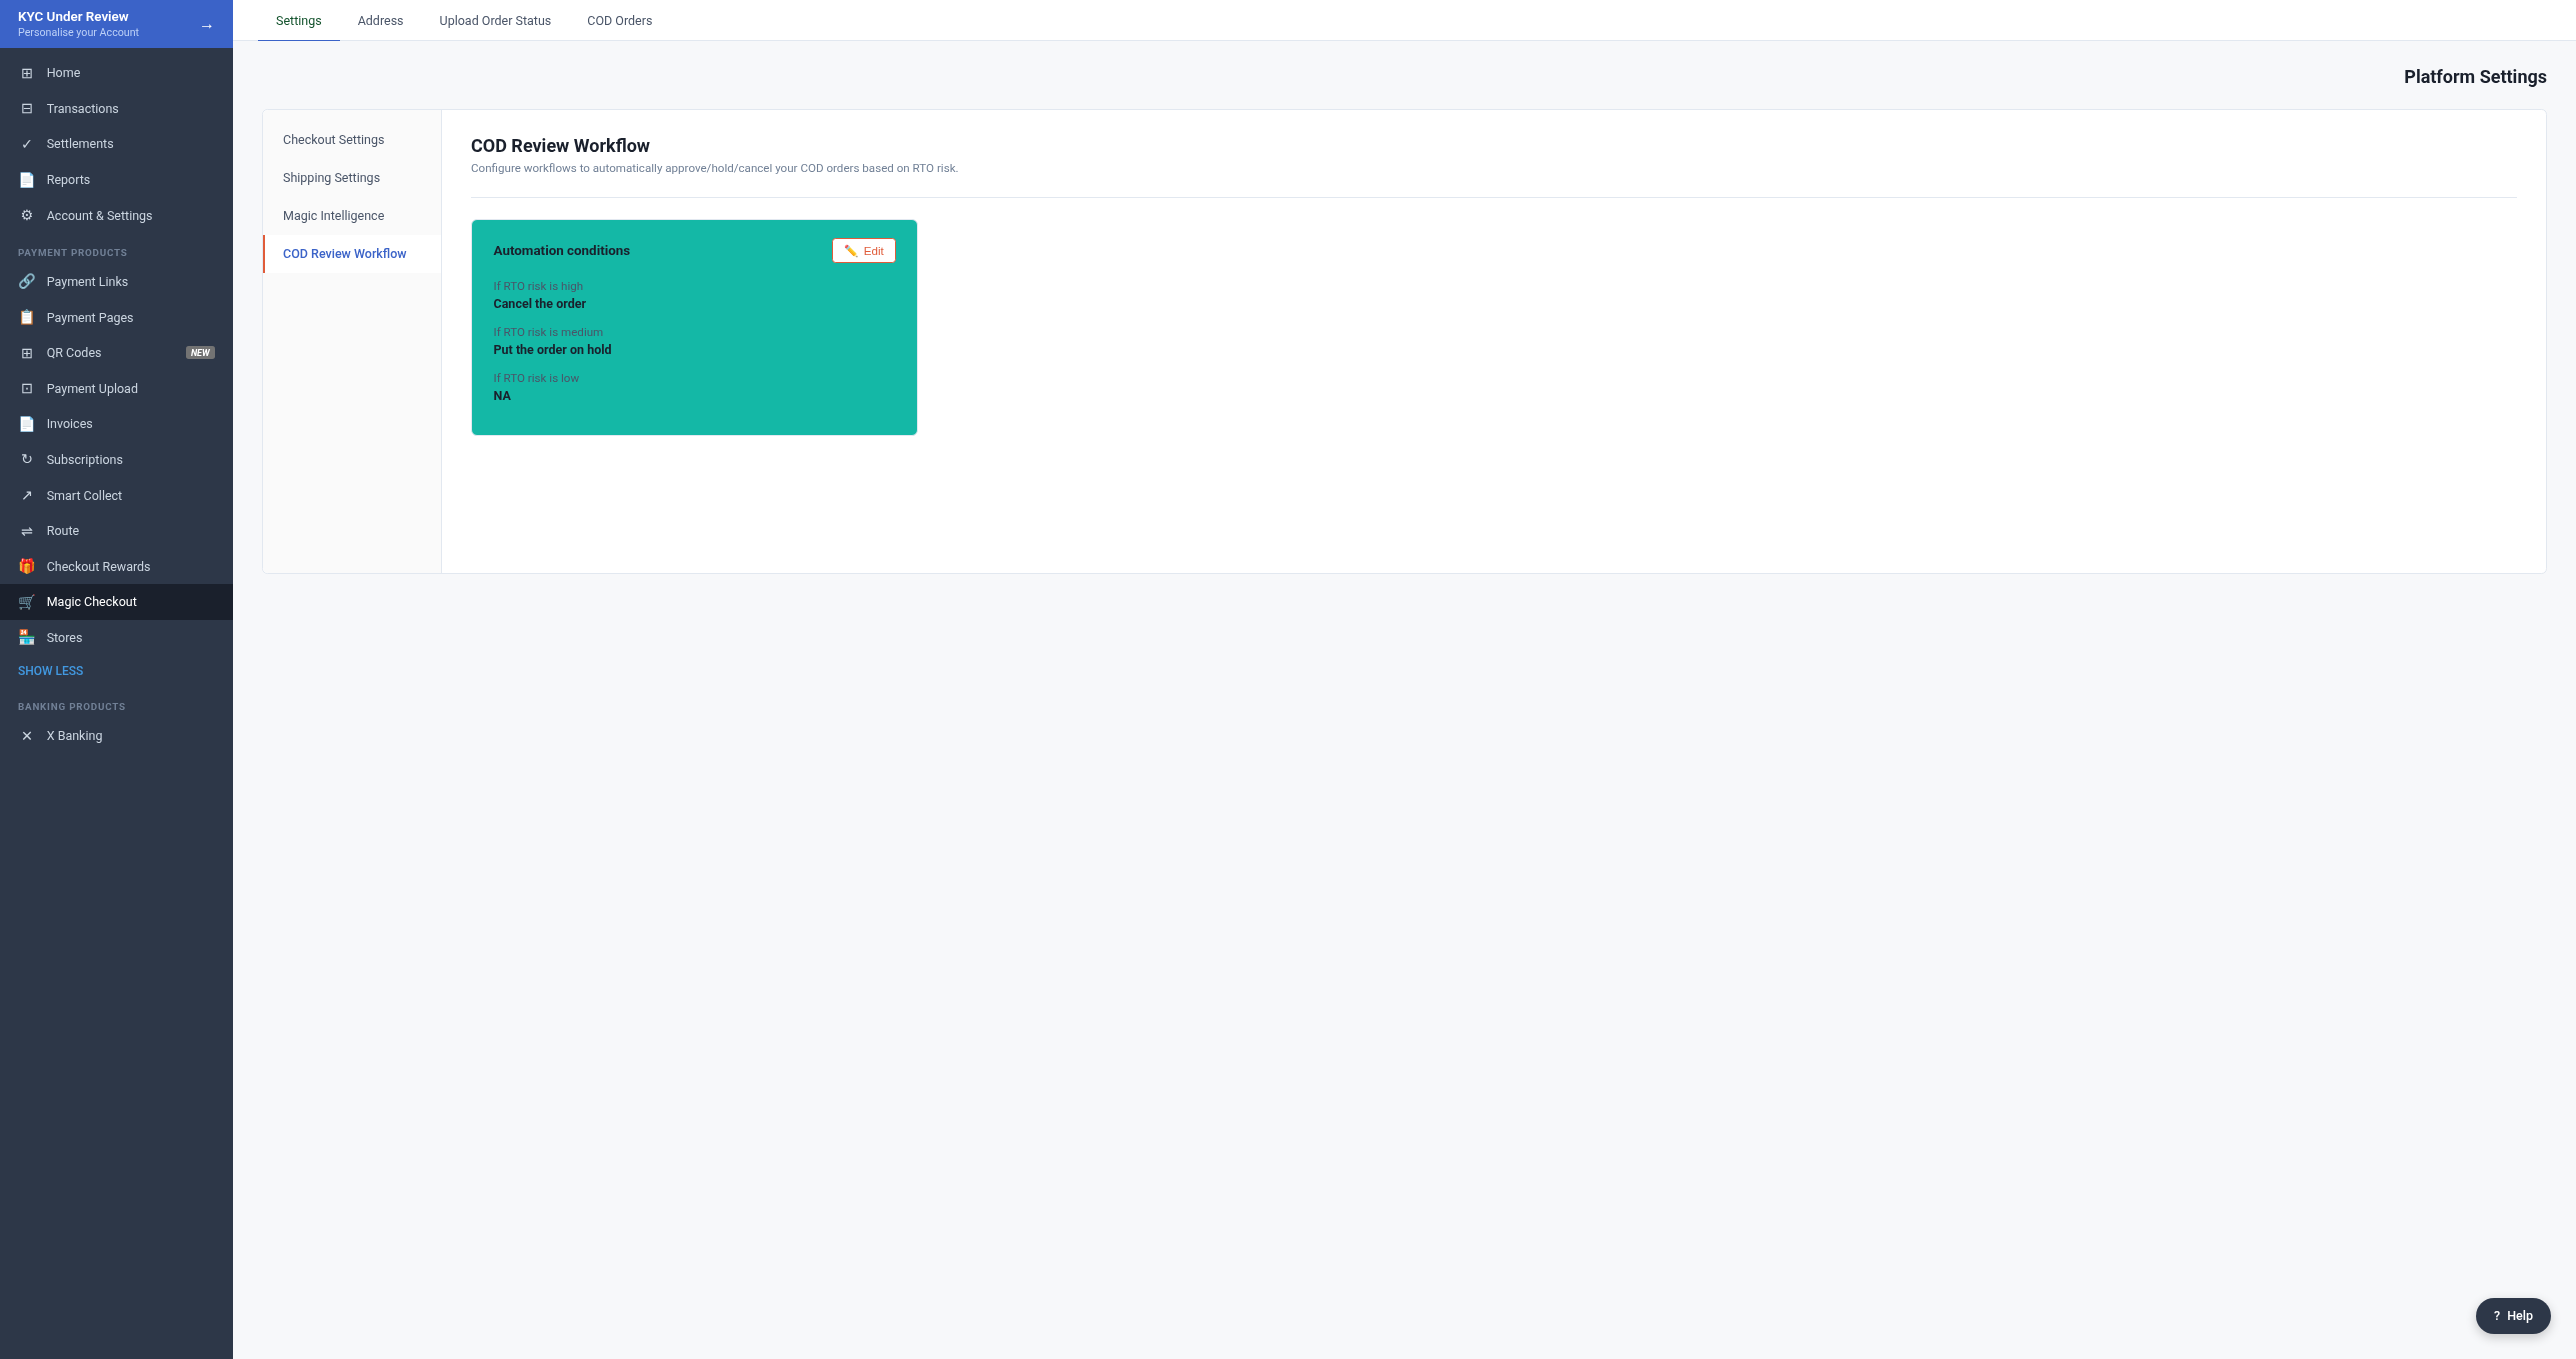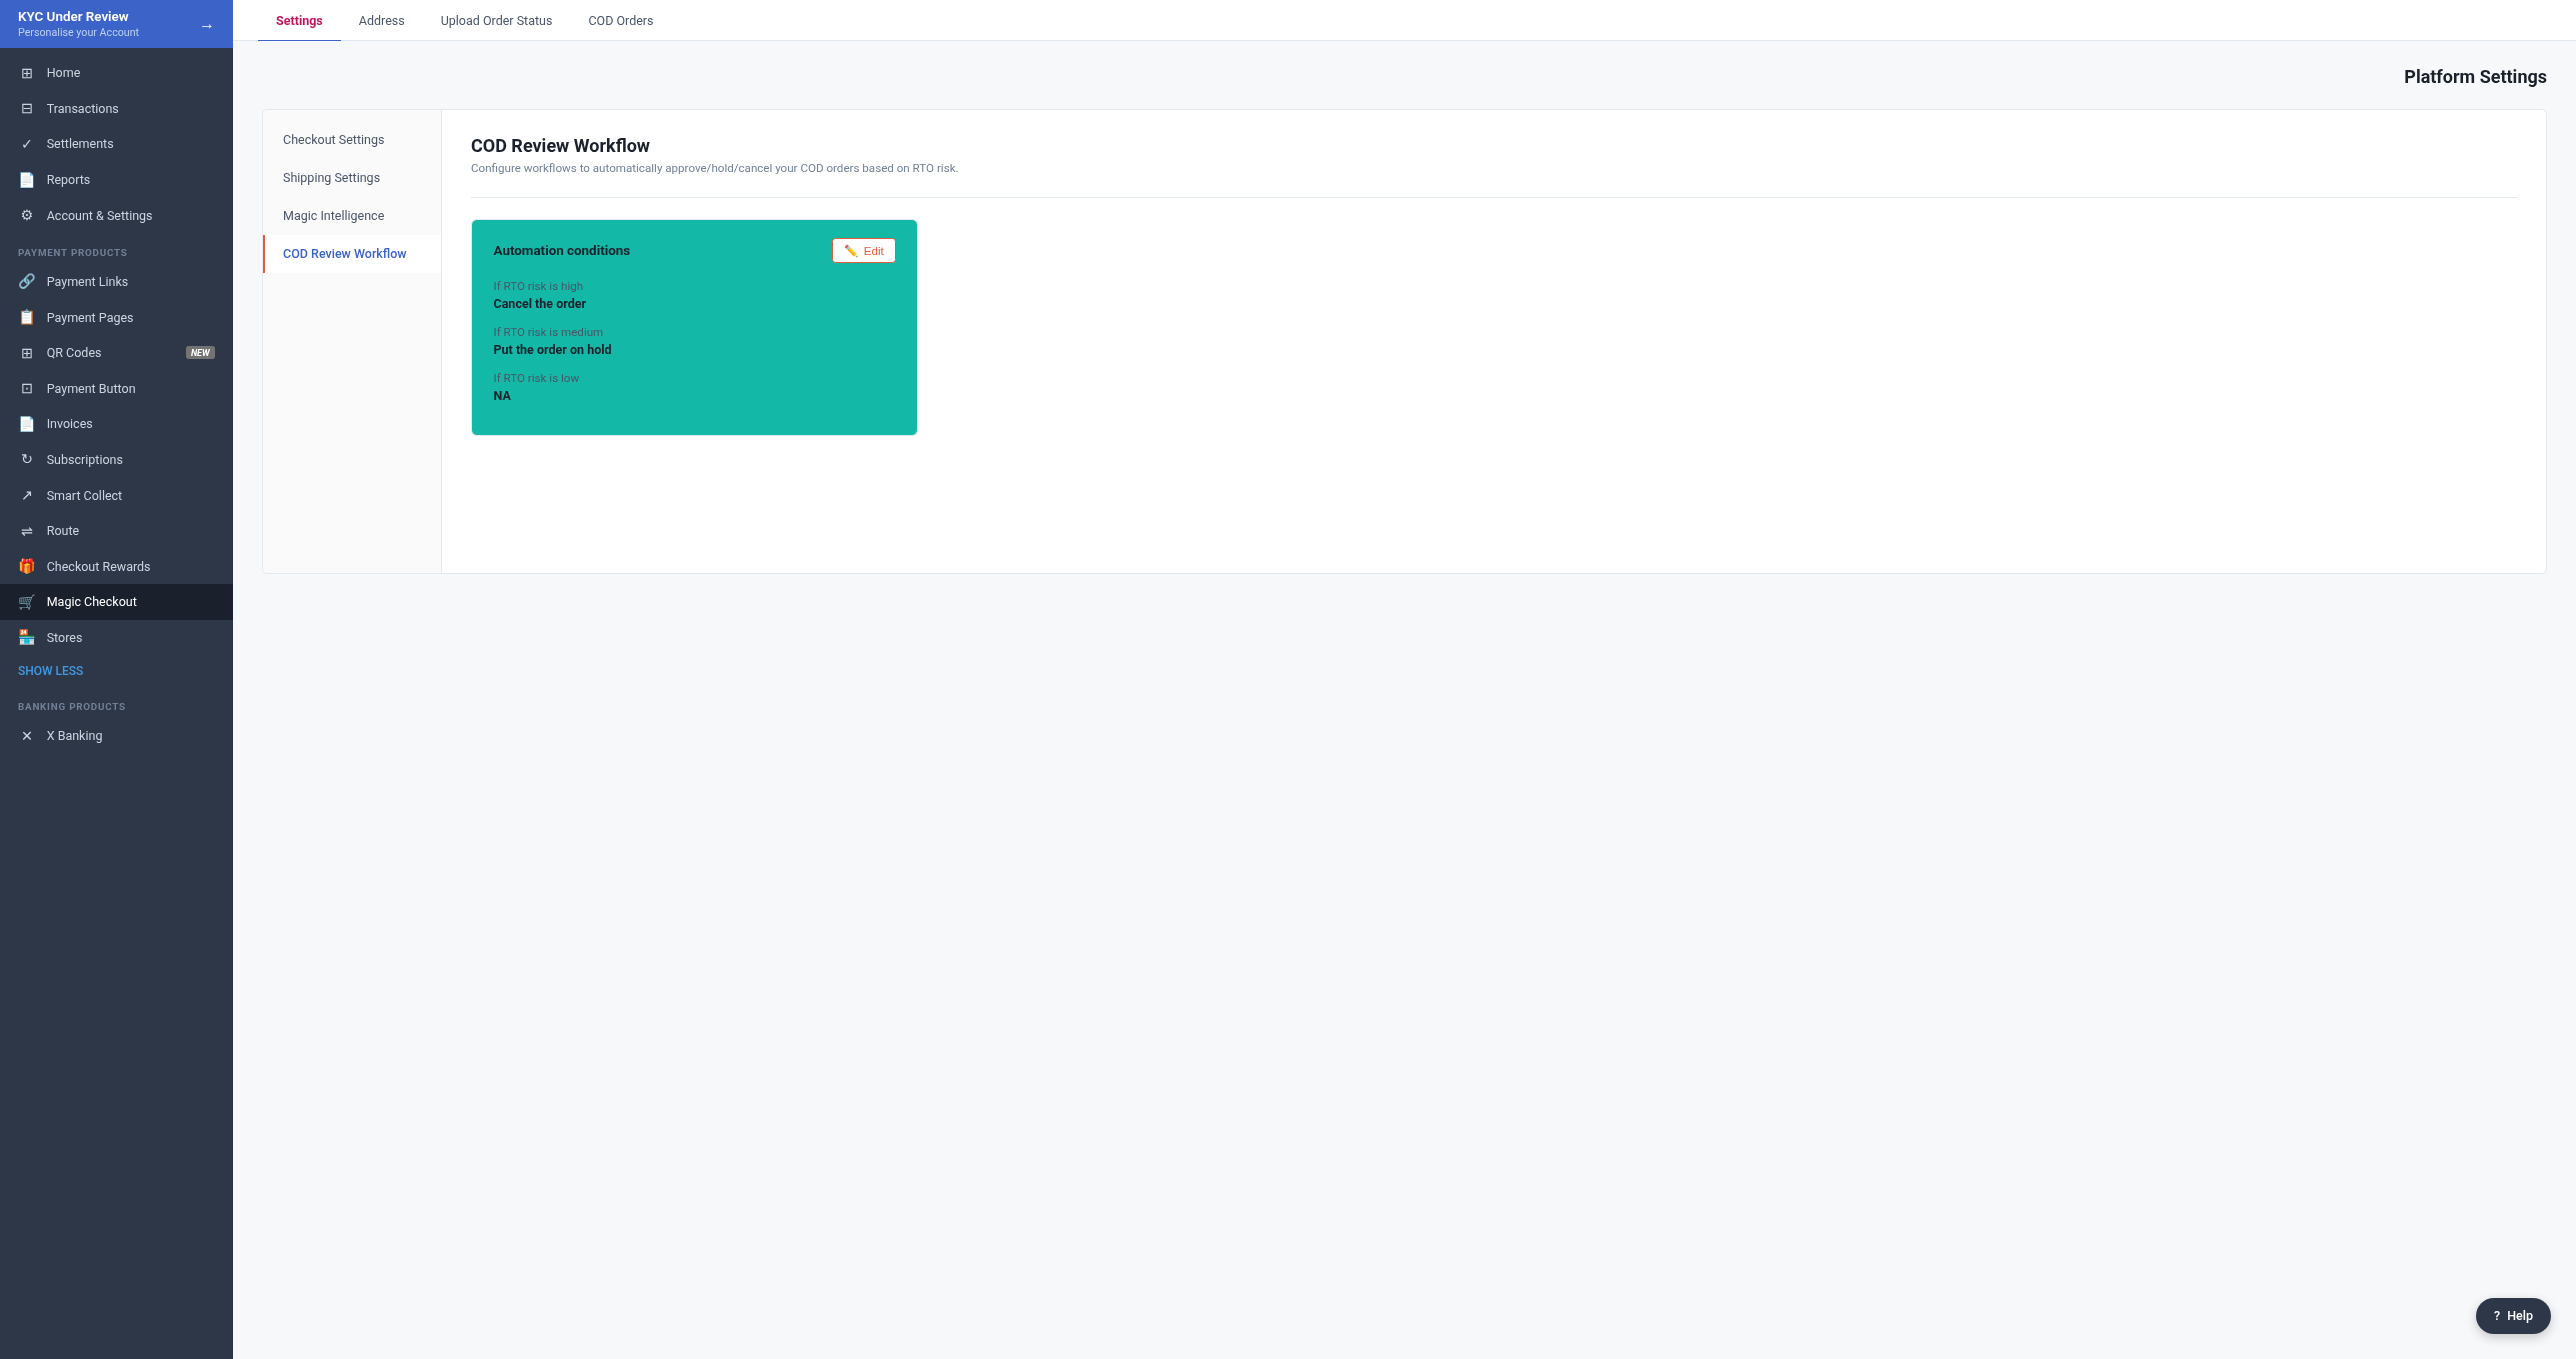--- a/index.html
+++ b/index.html
@@ -23,21 +23,21 @@
     .badge-new { background: #737373; color: #fff; font-size: 9px; font-weight: 700; padding: 1.8px 5.4px; border-radius: 2.7px; margin-left: auto; font-style: italic; }
 
     .show-less-btn { padding: 9px 18px; color: #4299e1; font-size: 12px; cursor: pointer; font-weight: 500; }
 
     
     .main { flex: 1; display: flex; flex-direction: column; overflow: hidden; }
 
     
     .tabs-bar { background: #fff; border-bottom: 0.9px solid #e2e8f0; padding: 0 25px; display: flex; align-items: flex-end; gap: 0; }
     .tab-item { padding: 12.5px 18px; font-size: 12.5px; color: #4a5568; cursor: pointer; border-bottom: 1.8px solid transparent; margin-bottom: -0.9px; }
-    .tab-item.active { color: #be185d; border-bottom: 1.8px solid #3b63c8; font-weight: 700; }
+    .tab-item.active { color: #14532d; border-bottom: 1.8px solid #3b63c8; font-weight: 400; }
 
     
     .content-area { flex: 1; overflow-y: auto; background: #f7f8fa; padding: 25px 29px; }
     .page-title { font-size: 18px; font-weight: 700; color: #1a202c; margin-bottom: 21.5px; text-align: right; }
 
     
     .settings-layout { display: flex; gap: 0; background: #fff; border: 0.9px solid #e2e8f0; border-radius: 5.4px; min-height: 465px; }
 
     
     .settings-sidebar { width: 179px; min-width: 179px; border-right: 0.9px solid #e2e8f0; padding: 10.7px 0; background: #fafafa; border-radius: 5.4px 0 0 5.4px; }
@@ -108,21 +108,21 @@
       <span class="sidebar-item-icon">📋</span>
       <span>Payment Pages</span>
     </div>
     <div class="sidebar-item">
       <span class="sidebar-item-icon">⊞</span>
       <span>QR Codes</span>
       <span class="badge-new">NEW</span>
     </div>
     <div class="sidebar-item">
       <span class="sidebar-item-icon">⊡</span>
-      <span>Payment Button</span>
+      <span>Payment Upload</span>
     </div>
     <div class="sidebar-item">
       <span class="sidebar-item-icon">📄</span>
       <span>Invoices</span>
     </div>
     <div class="sidebar-item">
       <span class="sidebar-item-icon">↻</span>
       <span>Subscriptions</span>
     </div>
     <div class="sidebar-item">

